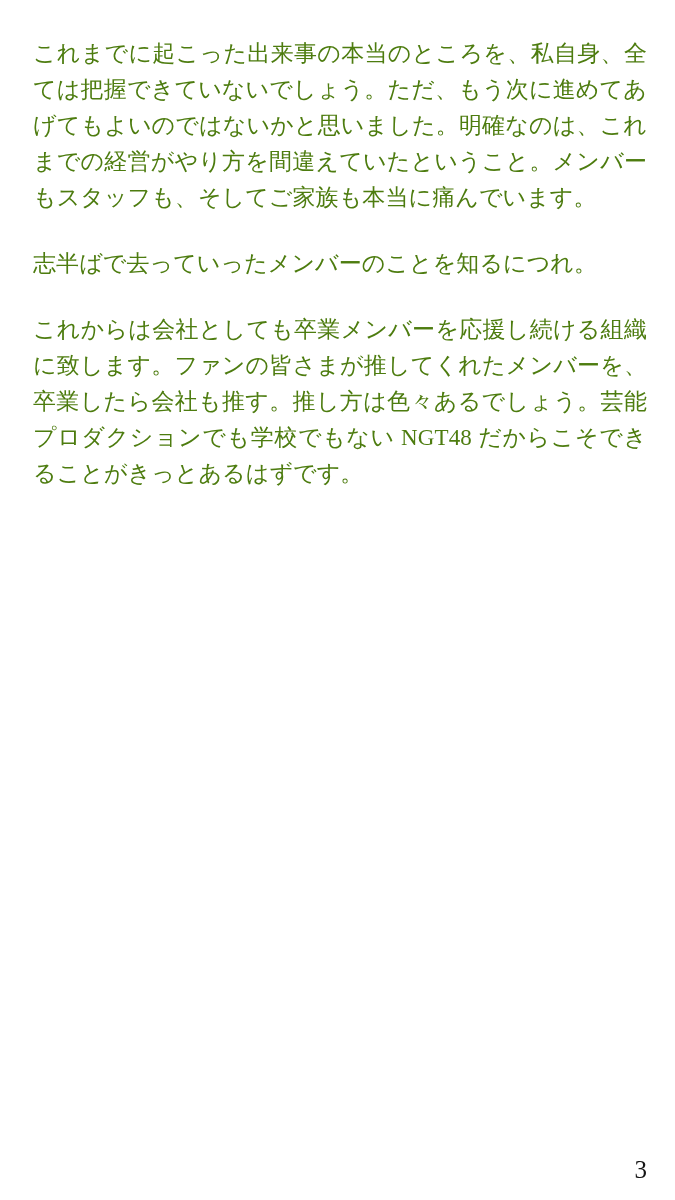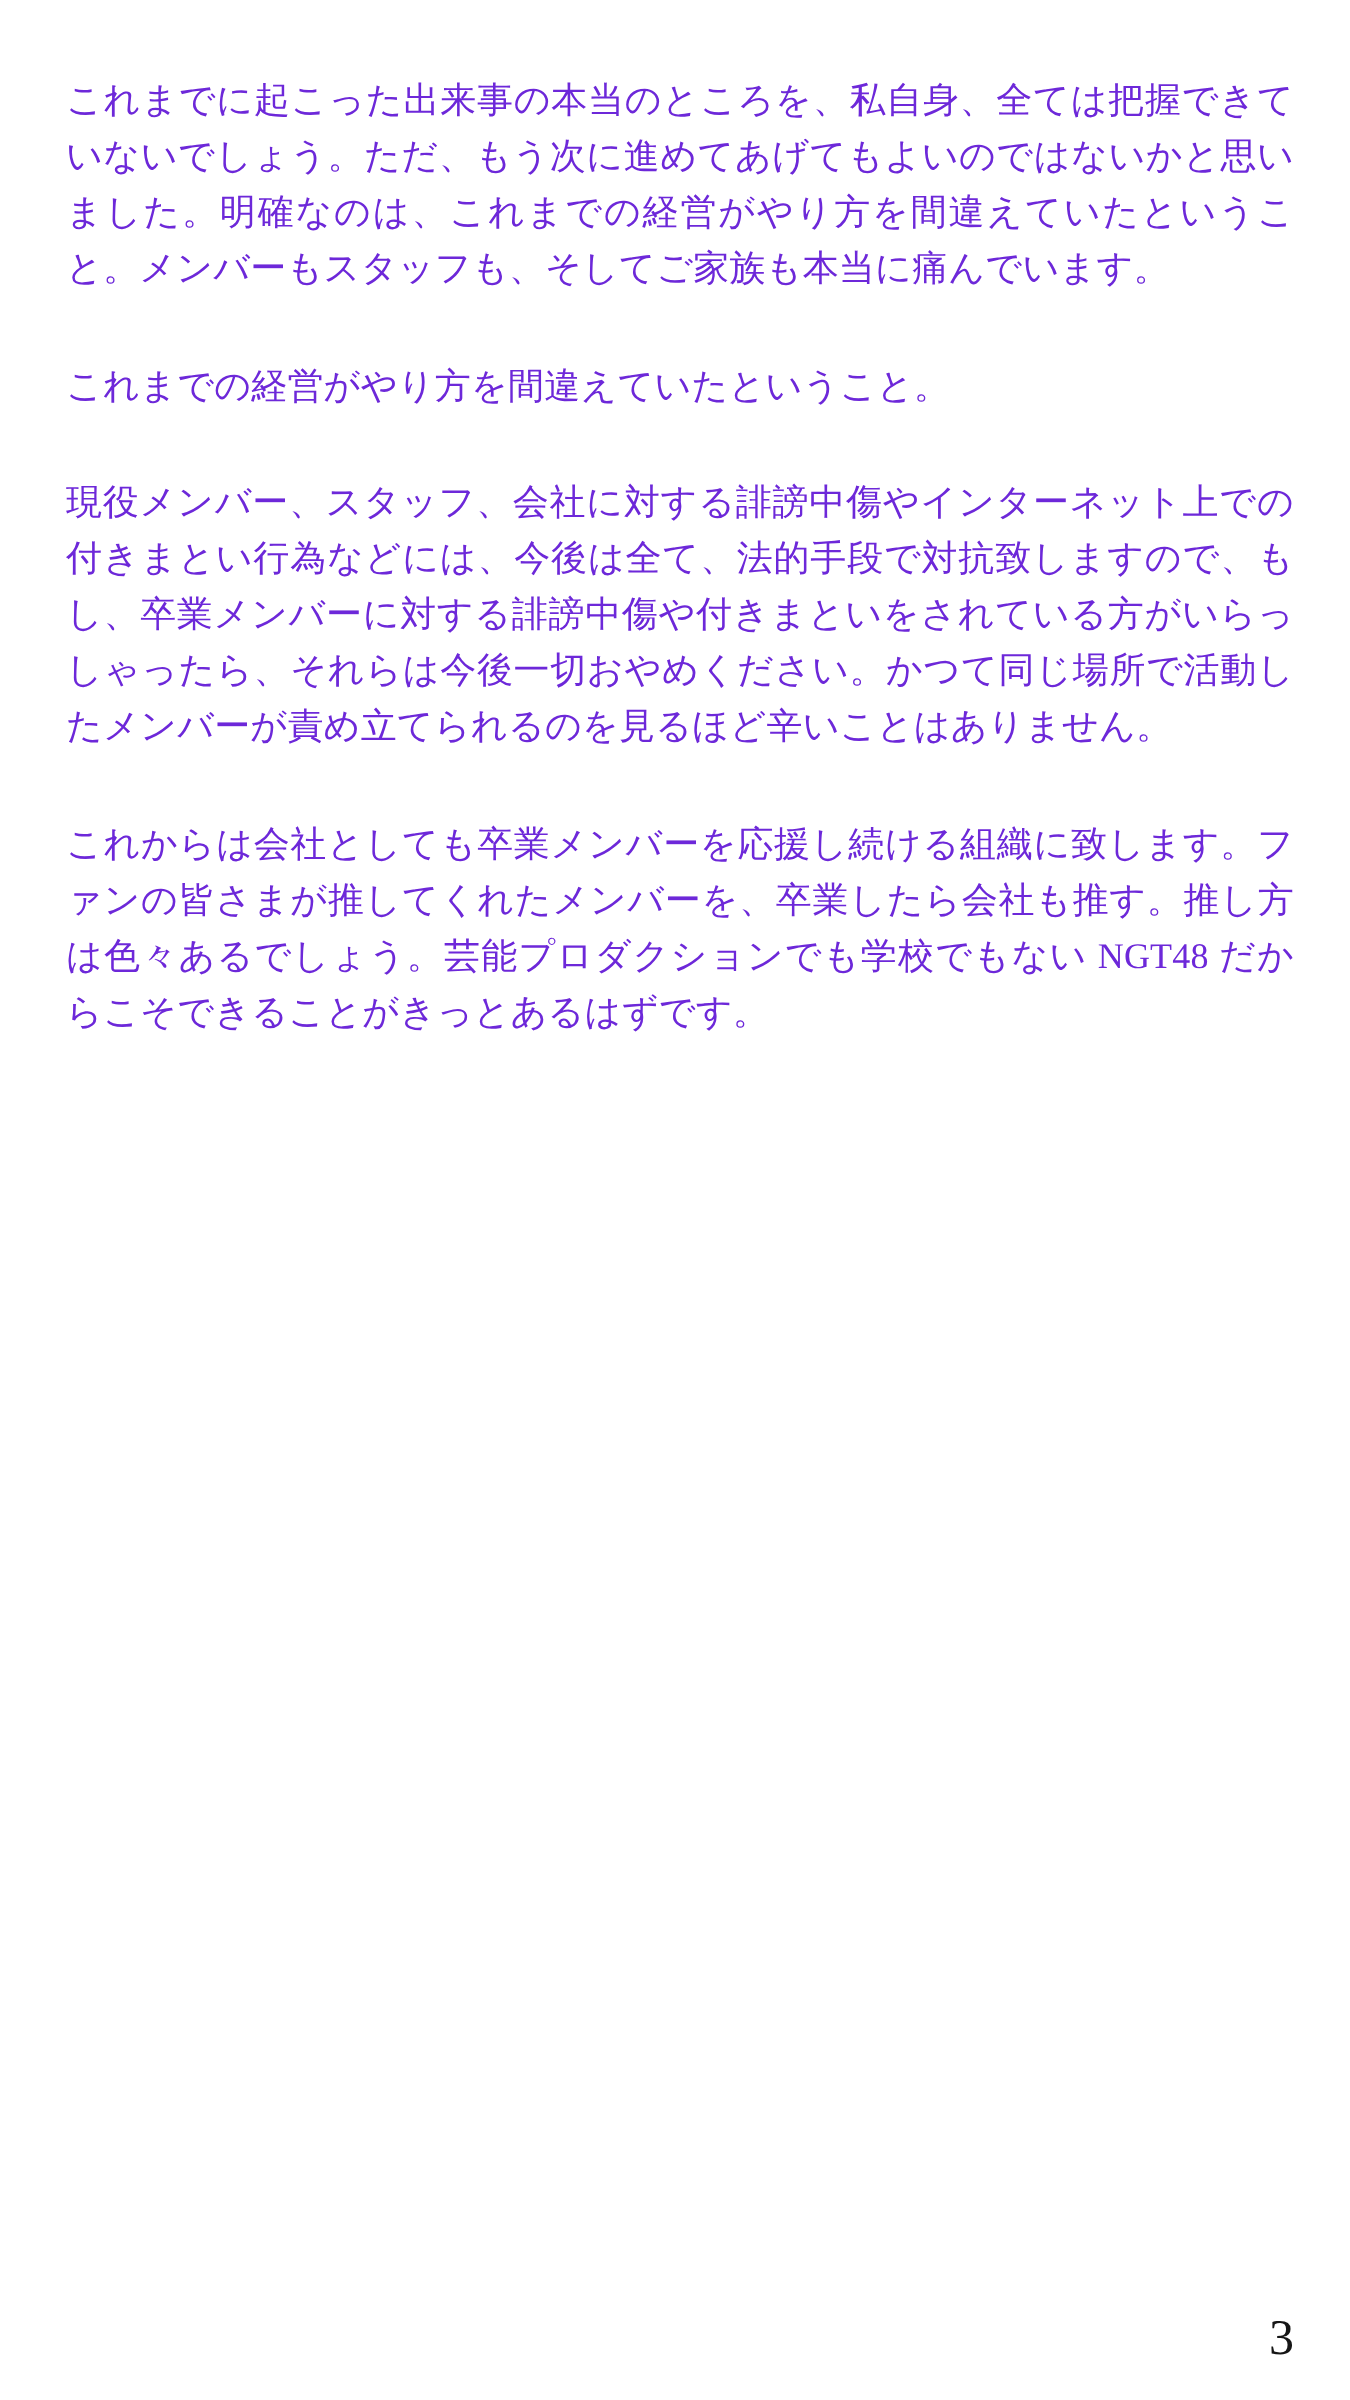--- a/index.html
+++ b/index.html
@@ -19,27 +19,27 @@
     width: 675px;
     height: 1200px;
     box-sizing: border-box;
     padding: 36px 28px 20px 33px;
     background: #ffffff;
   }
   .doc-body {
     display: block;
   }
   .para {
-    font-size: 18px;
+    font-size: 23px;
     line-height: 1.565;
     letter-spacing: 0.1px;
     text-align: justify;
     text-justify: inter-character;
     margin: 0 0 30px 0;
-    color: #6d28d9;
+    color: #4d7c0f;
     word-break: break-all;
   }
   .para:last-of-type {
     margin-bottom: 0;
   }
   .page-number {
     position: absolute;
     right: 28px;
     bottom: 18px;
     font-size: 25px;
@@ -47,18 +47,17 @@
     color: #161616;
     font-family: "Liberation Serif", "DejaVu Serif", serif;
   }
 </style>
 </head>
 <body>
 
 <div class="page">
   <div class="doc-body">
     <p class="para">これまでに起こった出来事の本当のところを、私自身、全ては把握できていないでしょう。ただ、もう次に進めてあげてもよいのではないかと思いました。明確なのは、これまでの経営がやり方を間違えていたということ。メンバーもスタッフも、そしてご家族も本当に痛んでいます。</p>
-    <p class="para">これまでの経営がやり方を間違えていたということ。</p>
-    <p class="para">現役メンバー、スタッフ、会社に対する誹謗中傷やインターネット上での付きまとい行為などには、今後は全て、法的手段で対抗致しますので、もし、卒業メンバーに対する誹謗中傷や付きまといをされている方がいらっしゃったら、それらは今後一切おやめください。かつて同じ場所で活動したメンバーが責め立てられるのを見るほど辛いことはありません。</p>
+    <p class="para">志半ばで去っていったメンバーのことを知るにつれ。</p>
     <p class="para">これからは会社としても卒業メンバーを応援し続ける組織に致します。ファンの皆さまが推してくれたメンバーを、卒業したら会社も推す。推し方は色々あるでしょう。芸能プロダクションでも学校でもない NGT48 だからこそできることがきっとあるはずです。</p>
   </div>
   <div class="page-number">3</div>
 </div>
 
 </body></html>

